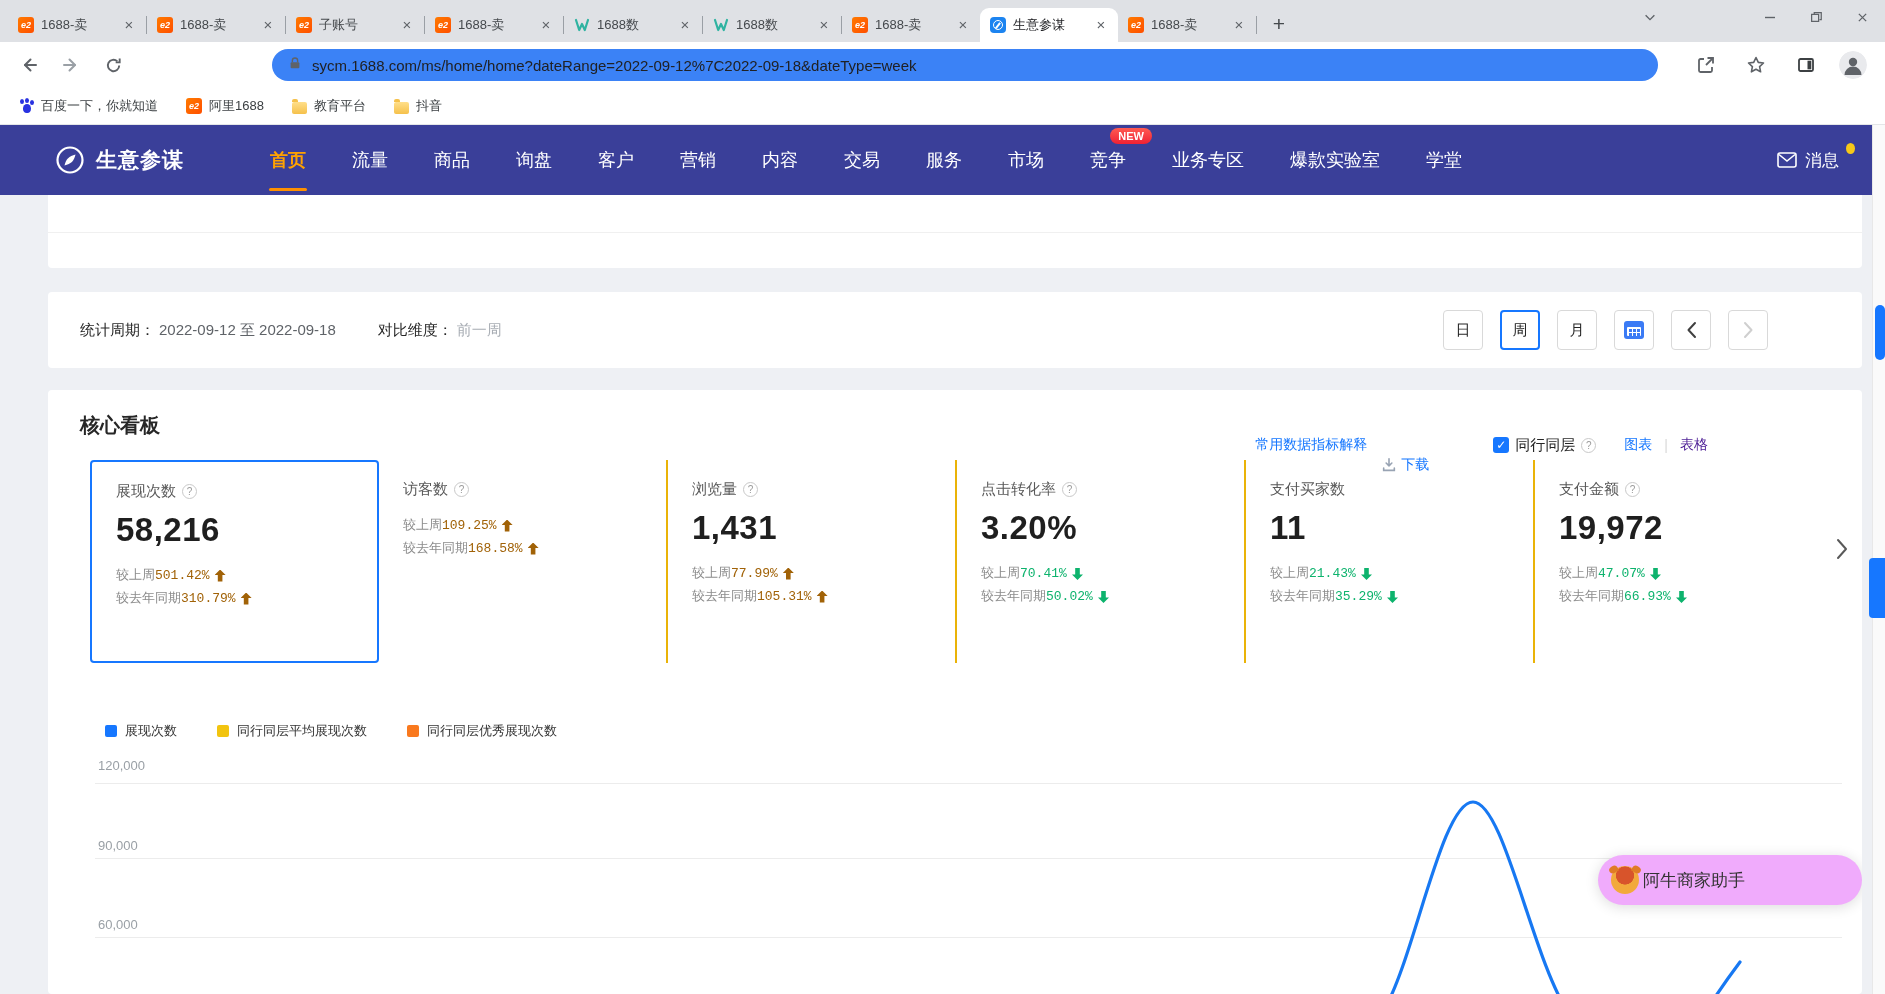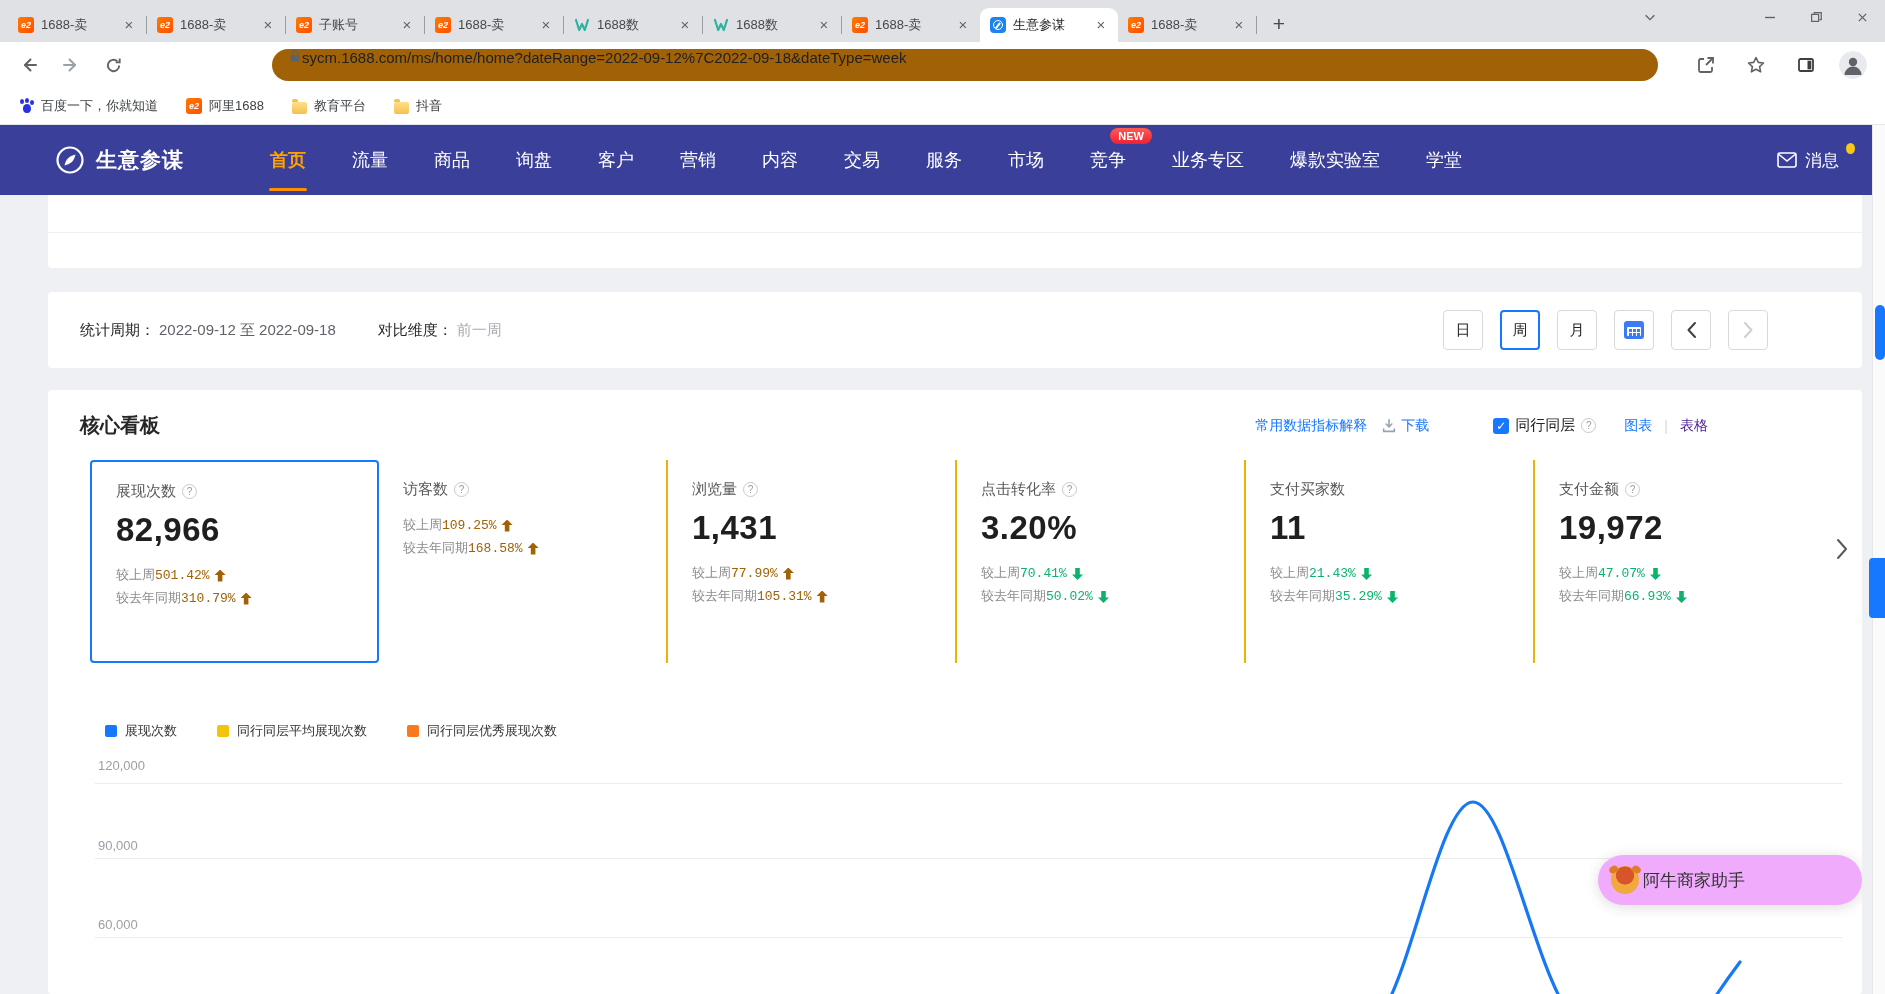--- a/index.html
+++ b/index.html
@@ -25,21 +25,21 @@
   .ic-1688 { width:16px; height:16px; border-radius:3px; background:linear-gradient(135deg,#ff7a00,#ff4f00); color:#fff; display:inline-flex; align-items:center; justify-content:center; font-size:9px; font-style:italic; font-weight:700; }
   .ic-1688::before { content:"e2"; }
   .ic-sycm { width:16px; height:16px; border-radius:4px; background:#1c84f0; position:relative; }
   .ic-sycm::before { content:""; position:absolute; inset:3px; border:1.6px solid #fff; border-radius:50%; }
   .ic-sycm::after { content:""; position:absolute; left:7px; top:4.5px; width:1.6px; height:7px; background:#fff; transform:rotate(38deg); }
 
   
   #toolbar { position:absolute; left:0; top:42px; width:1885px; height:46px; background:#fff; display:flex; align-items:center; }
   .nav-ico { width:34px; height:34px; display:flex; align-items:center; justify-content:center; border-radius:50%; cursor:pointer; }
   #toolbar .left-icons { display:flex; gap:8px; margin-left:12px; }
-  .urlbar { position:absolute; left:272px; top:7px; width:1386px; height:32px; background:#a16207; border-radius:16px; display:flex; padding:0 16px; }
+  .urlbar { position:absolute; left:272px; top:7px; width:1386px; height:32px; background:#3b82f6; border-radius:16px; display:flex; align-items:center; padding:0 16px; gap:10px; }
   .url-text { font-size:15px; color:#202124; white-space:nowrap; overflow:hidden; }
   .right-icons { position:absolute; right:18px; top:6px; display:flex; align-items:center; gap:16px; }
   .avatar-wrap { width:28px; height:28px; border-radius:50%; overflow:hidden; }
 
   
   #bookmarks { position:absolute; left:0; top:88px; width:1885px; height:37px; background:#fff; border-bottom:1px solid #e4e6e8; display:flex; align-items:center; gap:28px; padding-left:18px; }
   .bm { display:flex; align-items:center; gap:7px; font-size:13px; color:#3c4043; cursor:pointer; }
   .ic-baidu { width:16px; height:16px; position:relative; display:inline-block; }
   .ic-baidu::before { content:""; position:absolute; left:4.5px; top:6px; width:8px; height:9px; background:#2932e1; border-radius:50% 50% 46% 46%; }
   .ic-baidu::after { content:""; position:absolute; left:1.5px; top:1px; width:4px; height:5px; background:#2932e1; border-radius:50%; box-shadow:5px -1px 0 0 #2932e1,10px 1px 0 0 #2932e1; }
@@ -75,21 +75,21 @@
   .g-btn.disabled { cursor:default; }
   .ic-cal { width:20px; height:18px; background:#3b7bf5; border-radius:3px; position:relative; }
   .ic-cal::before { content:""; position:absolute; left:3px; top:6px; width:14px; height:9px; background:#fff; border-radius:1px; }
   .ic-cal::after { content:""; position:absolute; left:5px; top:8px; width:2.5px; height:2.5px; background:#3b7bf5; box-shadow:4px 0 0 #3b7bf5,8px 0 0 #3b7bf5,0 4px 0 #3b7bf5,4px 4px 0 #3b7bf5,8px 4px 0 #3b7bf5; }
 
   
   #card-main { left:48px; top:195px; width:1814px; height:604px; overflow:hidden; }
   .kanban-title { position:absolute; left:32px; top:22px; font-size:20px; font-weight:700; color:#262626; }
   .kanban-controls { position:absolute; right:154px; top:26px; display:flex; align-items:center; gap:14px; font-size:14px; }
   .link-blue { color:#1677ff; cursor:pointer; }
-  .dl { display:flex; align-items:center; gap:4px; cursor:pointer; }
+  .dl { display:flex; align-items:center; gap:4px; cursor:pointer;margin-top:40px; }
   .chk { width:16px; height:16px; background:#1677ff; border-radius:3px; color:#fff; font-size:12px; display:inline-flex; align-items:center; justify-content:center; cursor:pointer; }
   .chk::before { content:"✓"; }
   .peer-label { color:#262626; font-size:15px; margin-left:6px; }
   .help-icon { display:inline-flex; width:15px; height:15px; border:1px solid #c9c9c9; border-radius:50%; color:#9a9a9a; font-size:10px; align-items:center; justify-content:center; margin-left:6px; cursor:pointer; }
   .help-icon::before { content:"?"; }
   .vbar { color:#d9d9d9; margin:0 -2px; }
   .toggle-dark { color:#4c1d95; cursor:pointer; }
 
   
   .metrics-row { position:absolute; left:42px; top:70px; display:flex; }
@@ -392,21 +392,21 @@
         <span class="vbar">|</span>
         <span class="toggle-dark">表格</span>
       </div>
 
       <div class="metrics-row">
         <div class="metric-card selected">
           <div class="metric-head">
             <span>展现次数</span>
             <span class="help-icon"></span>
           </div>
-          <div class="metric-value">82,966</div>
+          <div class="metric-value">58,216</div>
           <div class="metric-compare">
             <div class="cmp-line">
                 <span class="cmp-label">较上周</span>
                 <span class="cmp-val" data-trend="up">
                   <span>501.42%</span>
                   <span class="trend-arrow"></span>
                 </span>
               </div>
             <div class="cmp-line">
                 <span class="cmp-label">较去年同期</span>

